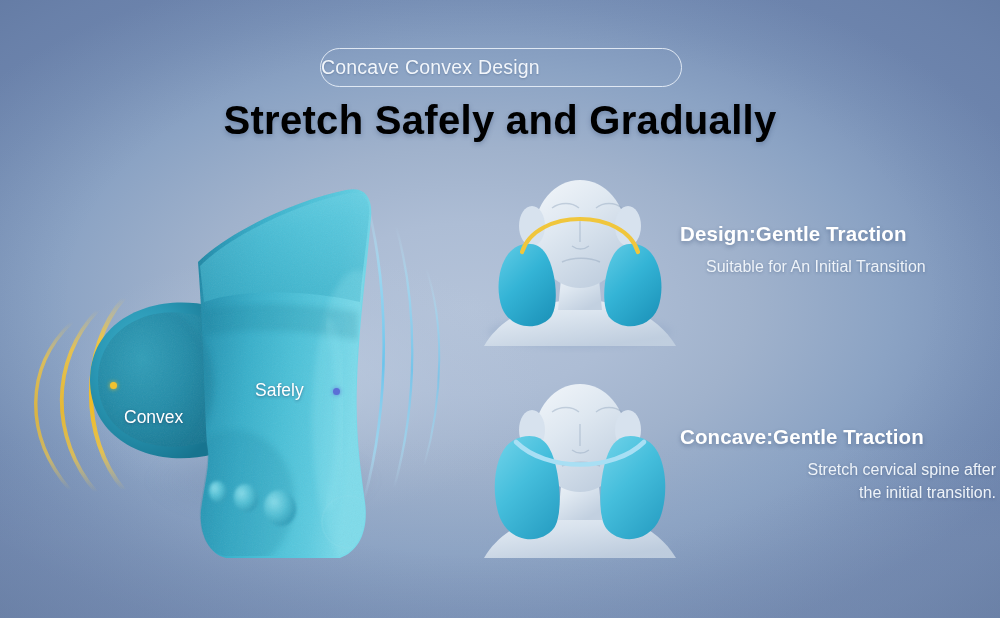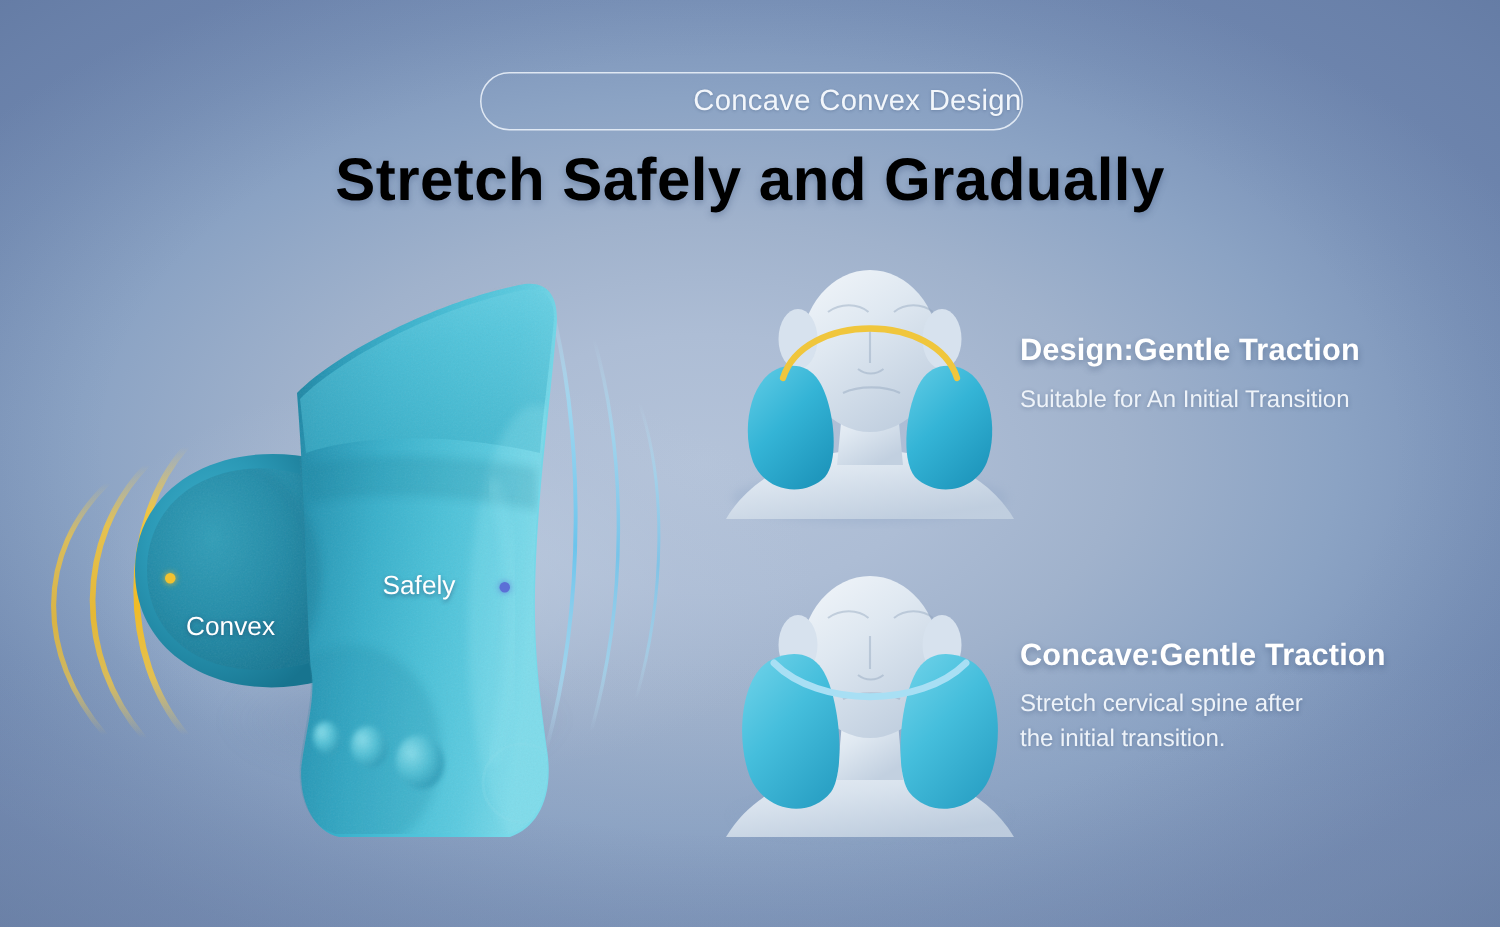--- a/index.html
+++ b/index.html
@@ -20,21 +20,21 @@
       rgba(196,210,228,.55) 0%, rgba(185,200,222,.20) 45%, rgba(185,200,222,0) 72%);}
   .bg-vignette{position:absolute;inset:0;
     background:radial-gradient(ellipse 78% 76% at 50% 48%,
       rgba(60,85,125,0) 55%, rgba(60,85,125,.16) 82%, rgba(55,78,118,.30) 100%);}
   .bg-floor{position:absolute;left:0;right:0;bottom:0;height:180px;
     background:linear-gradient(to bottom, rgba(150,168,196,0) 0%, rgba(150,168,196,.22) 55%, rgba(143,162,192,.34) 100%);}
 
   
   .pill{position:absolute;left:320px;top:48px;width:360px;height:37px;
     border:1.6px solid rgba(238,244,252,.85);border-radius:20px;
-    display:flex;align-items:center;justify-content:flex-end;
+    display:flex;align-items:center;justify-content:flex-start;
     color:#f2f6fb;font-size:19.5px;letter-spacing:.2px;
     text-shadow:0 1px 2px rgba(45,68,105,.30);}
   .headline{position:absolute;left:0;right:0;top:98px;text-align:center;
     color:#000000;font-size:40px;font-weight:bold;letter-spacing:.3px;
     text-shadow:0 2px 5px rgba(46,70,108,.35);}
 
   
   .pillow-wrap{position:absolute;left:28px;top:170px;width:440px;height:400px;}
   .pillow-shadow{position:absolute;left:70px;top:250px;width:330px;height:120px;
     background:radial-gradient(ellipse 50% 50% at 50% 50%, rgba(78,102,142,.30) 0%, rgba(78,102,142,0) 70%);
@@ -58,22 +58,22 @@
   .fig-top{left:470px;top:160px;width:220px;height:195px;}
   .fig-bot{left:470px;top:368px;width:220px;height:195px;}
 
   
   .block{position:absolute;width:320px;}
   .block-top{left:680px;top:222px;}
   .block-bot{left:680px;top:425px;}
   .b-title{color:#ffffff;font-size:20.5px;font-weight:bold;letter-spacing:.1px;
     text-shadow:0 2px 4px rgba(44,67,104,.40);white-space:nowrap;}
   .b-sub{margin-top:9px;color:#eef3f9;font-size:16px;line-height:1.45;
-    text-shadow:0 1px 3px rgba(44,67,104,.35);}
-  .block-bot .b-sub{text-align:left;width:290px;}
+    text-shadow:0 1px 3px rgba(44,67,104,.35);margin-left:26px;}
+  .block-bot .b-sub{text-align:right;width:290px;}
 </style>
 </head>
 <body>
 
 <div id="stage">
 
   <div class="bg-base"></div>
   <div class="bg-glow"></div>
   <div class="bg-glow2"></div>
   <div class="bg-floor"></div>

